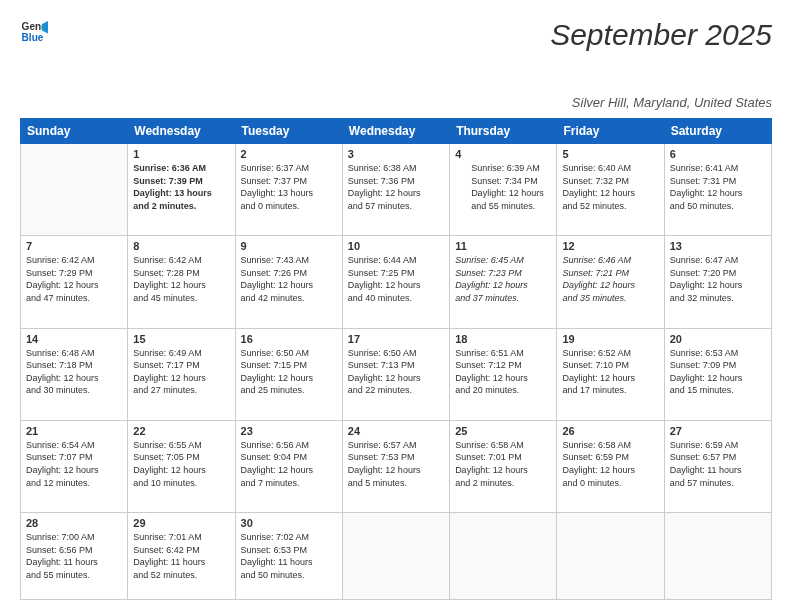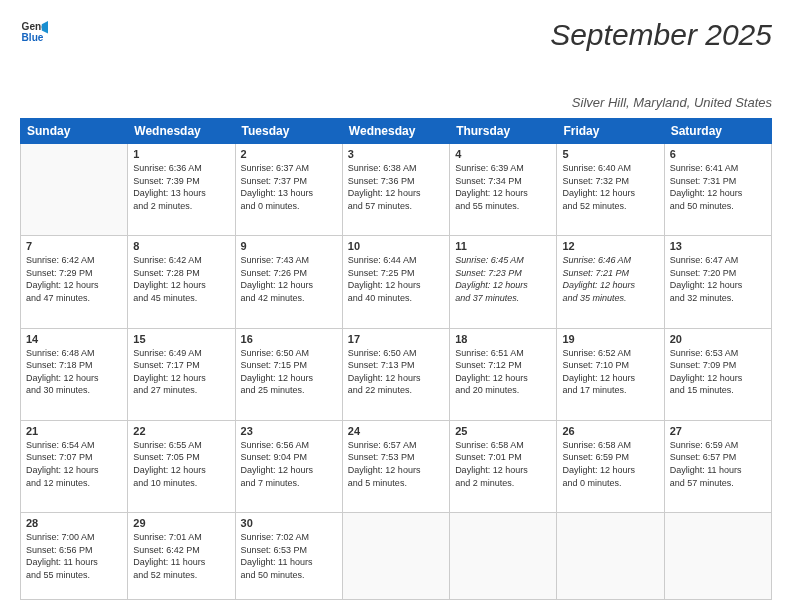--- a/index.html
+++ b/index.html
@@ -119,42 +119,42 @@
           <th>Thursday</th>
           <th>Friday</th>
           <th>Saturday</th>
         </tr>
     </thead>
     <tbody id="calendar-body">
     <tr>
           <td class="empty-cell"></td>
           <td>
             <span class="day-num">1</span>
-            <div class="day-info" style="white-space: pre-line;">Sunrise: 6:36 AM
+            <div class="day-info" style="white-space: pre-line; font-weight: bold;">Sunrise: 6:36 AM
 Sunset: 7:39 PM
 Daylight: 13 hours
 and 2 minutes.</div>
           </td>
           <td>
             <span class="day-num">2</span>
             <div class="day-info" style="white-space: pre-line;">Sunrise: 6:37 AM
 Sunset: 7:37 PM
 Daylight: 13 hours
 and 0 minutes.</div>
           </td>
           <td>
             <span class="day-num">3</span>
             <div class="day-info" style="white-space: pre-line;">Sunrise: 6:38 AM
 Sunset: 7:36 PM
 Daylight: 12 hours
 and 57 minutes.</div>
           </td>
           <td>
             <span class="day-num">4</span>
-            <div class="day-info" style="white-space: pre-line;">Sunrise: 6:39 AM
+            <div class="day-info" style="white-space: pre-line; margin-left: 16px;">Sunrise: 6:39 AM
 Sunset: 7:34 PM
 Daylight: 12 hours
 and 55 minutes.</div>
           </td>
           <td>
             <span class="day-num">5</span>
             <div class="day-info" style="white-space: pre-line;">Sunrise: 6:40 AM
 Sunset: 7:32 PM
 Daylight: 12 hours
 and 52 minutes.</div>

